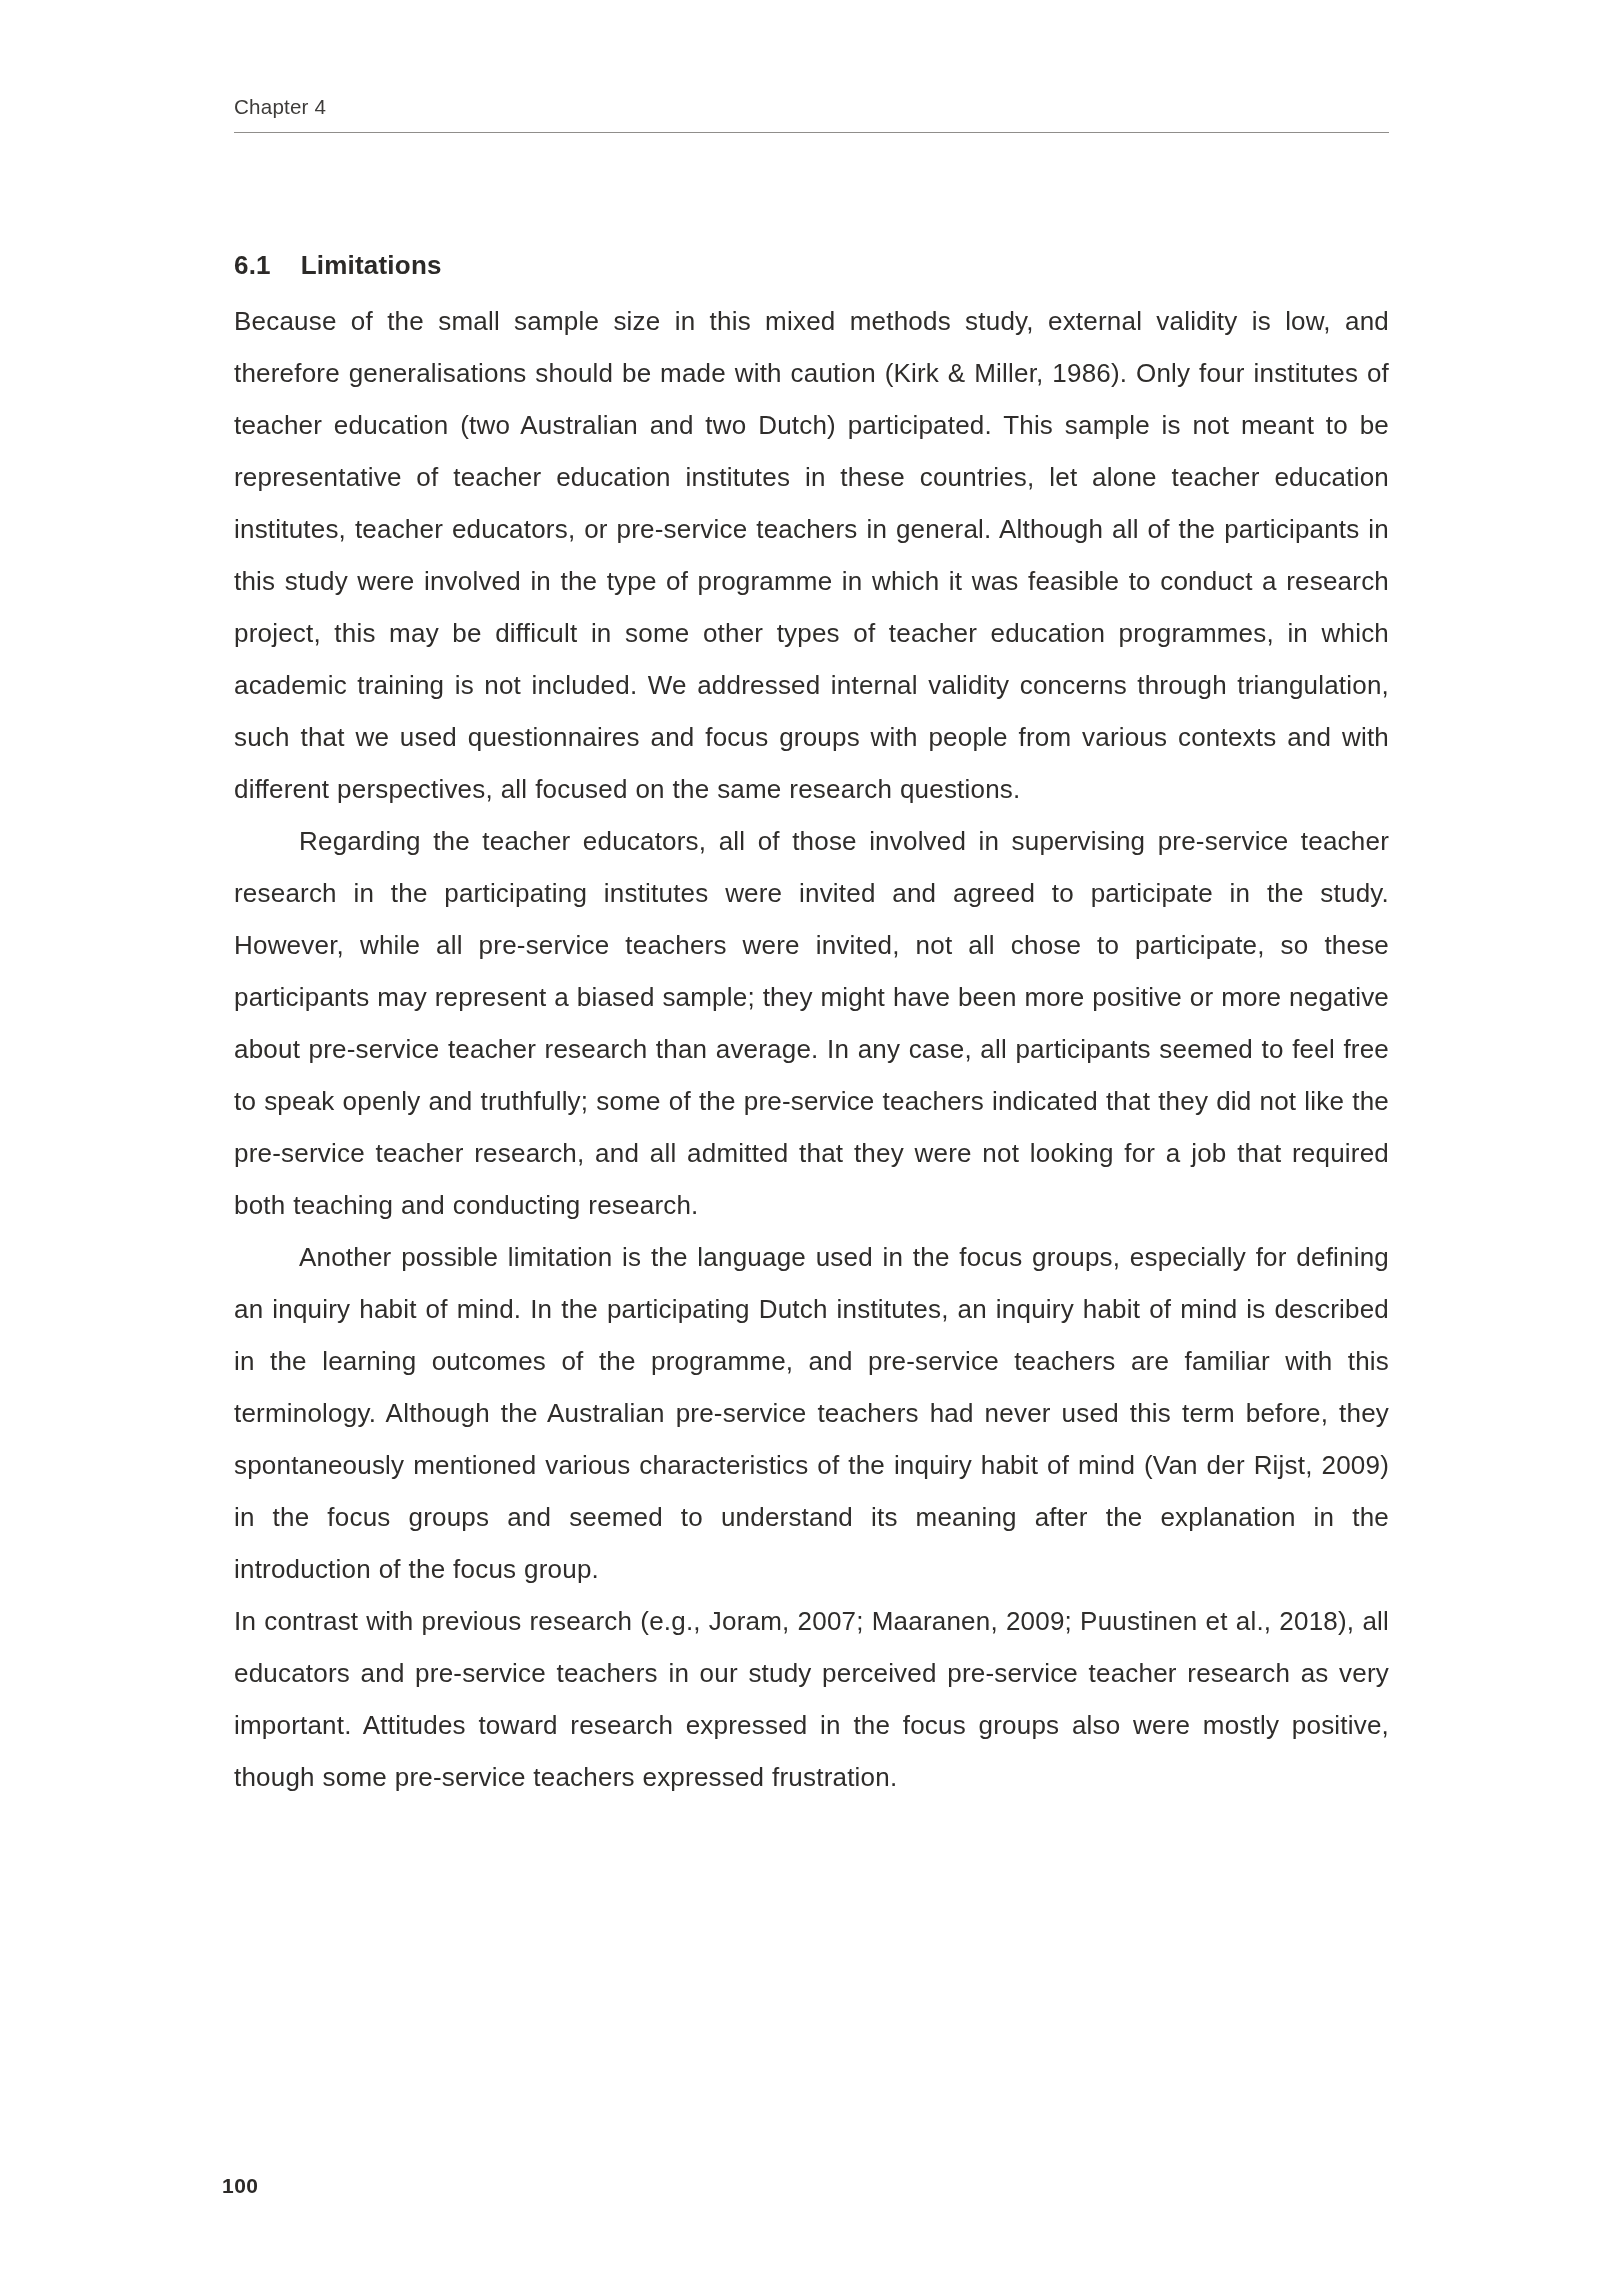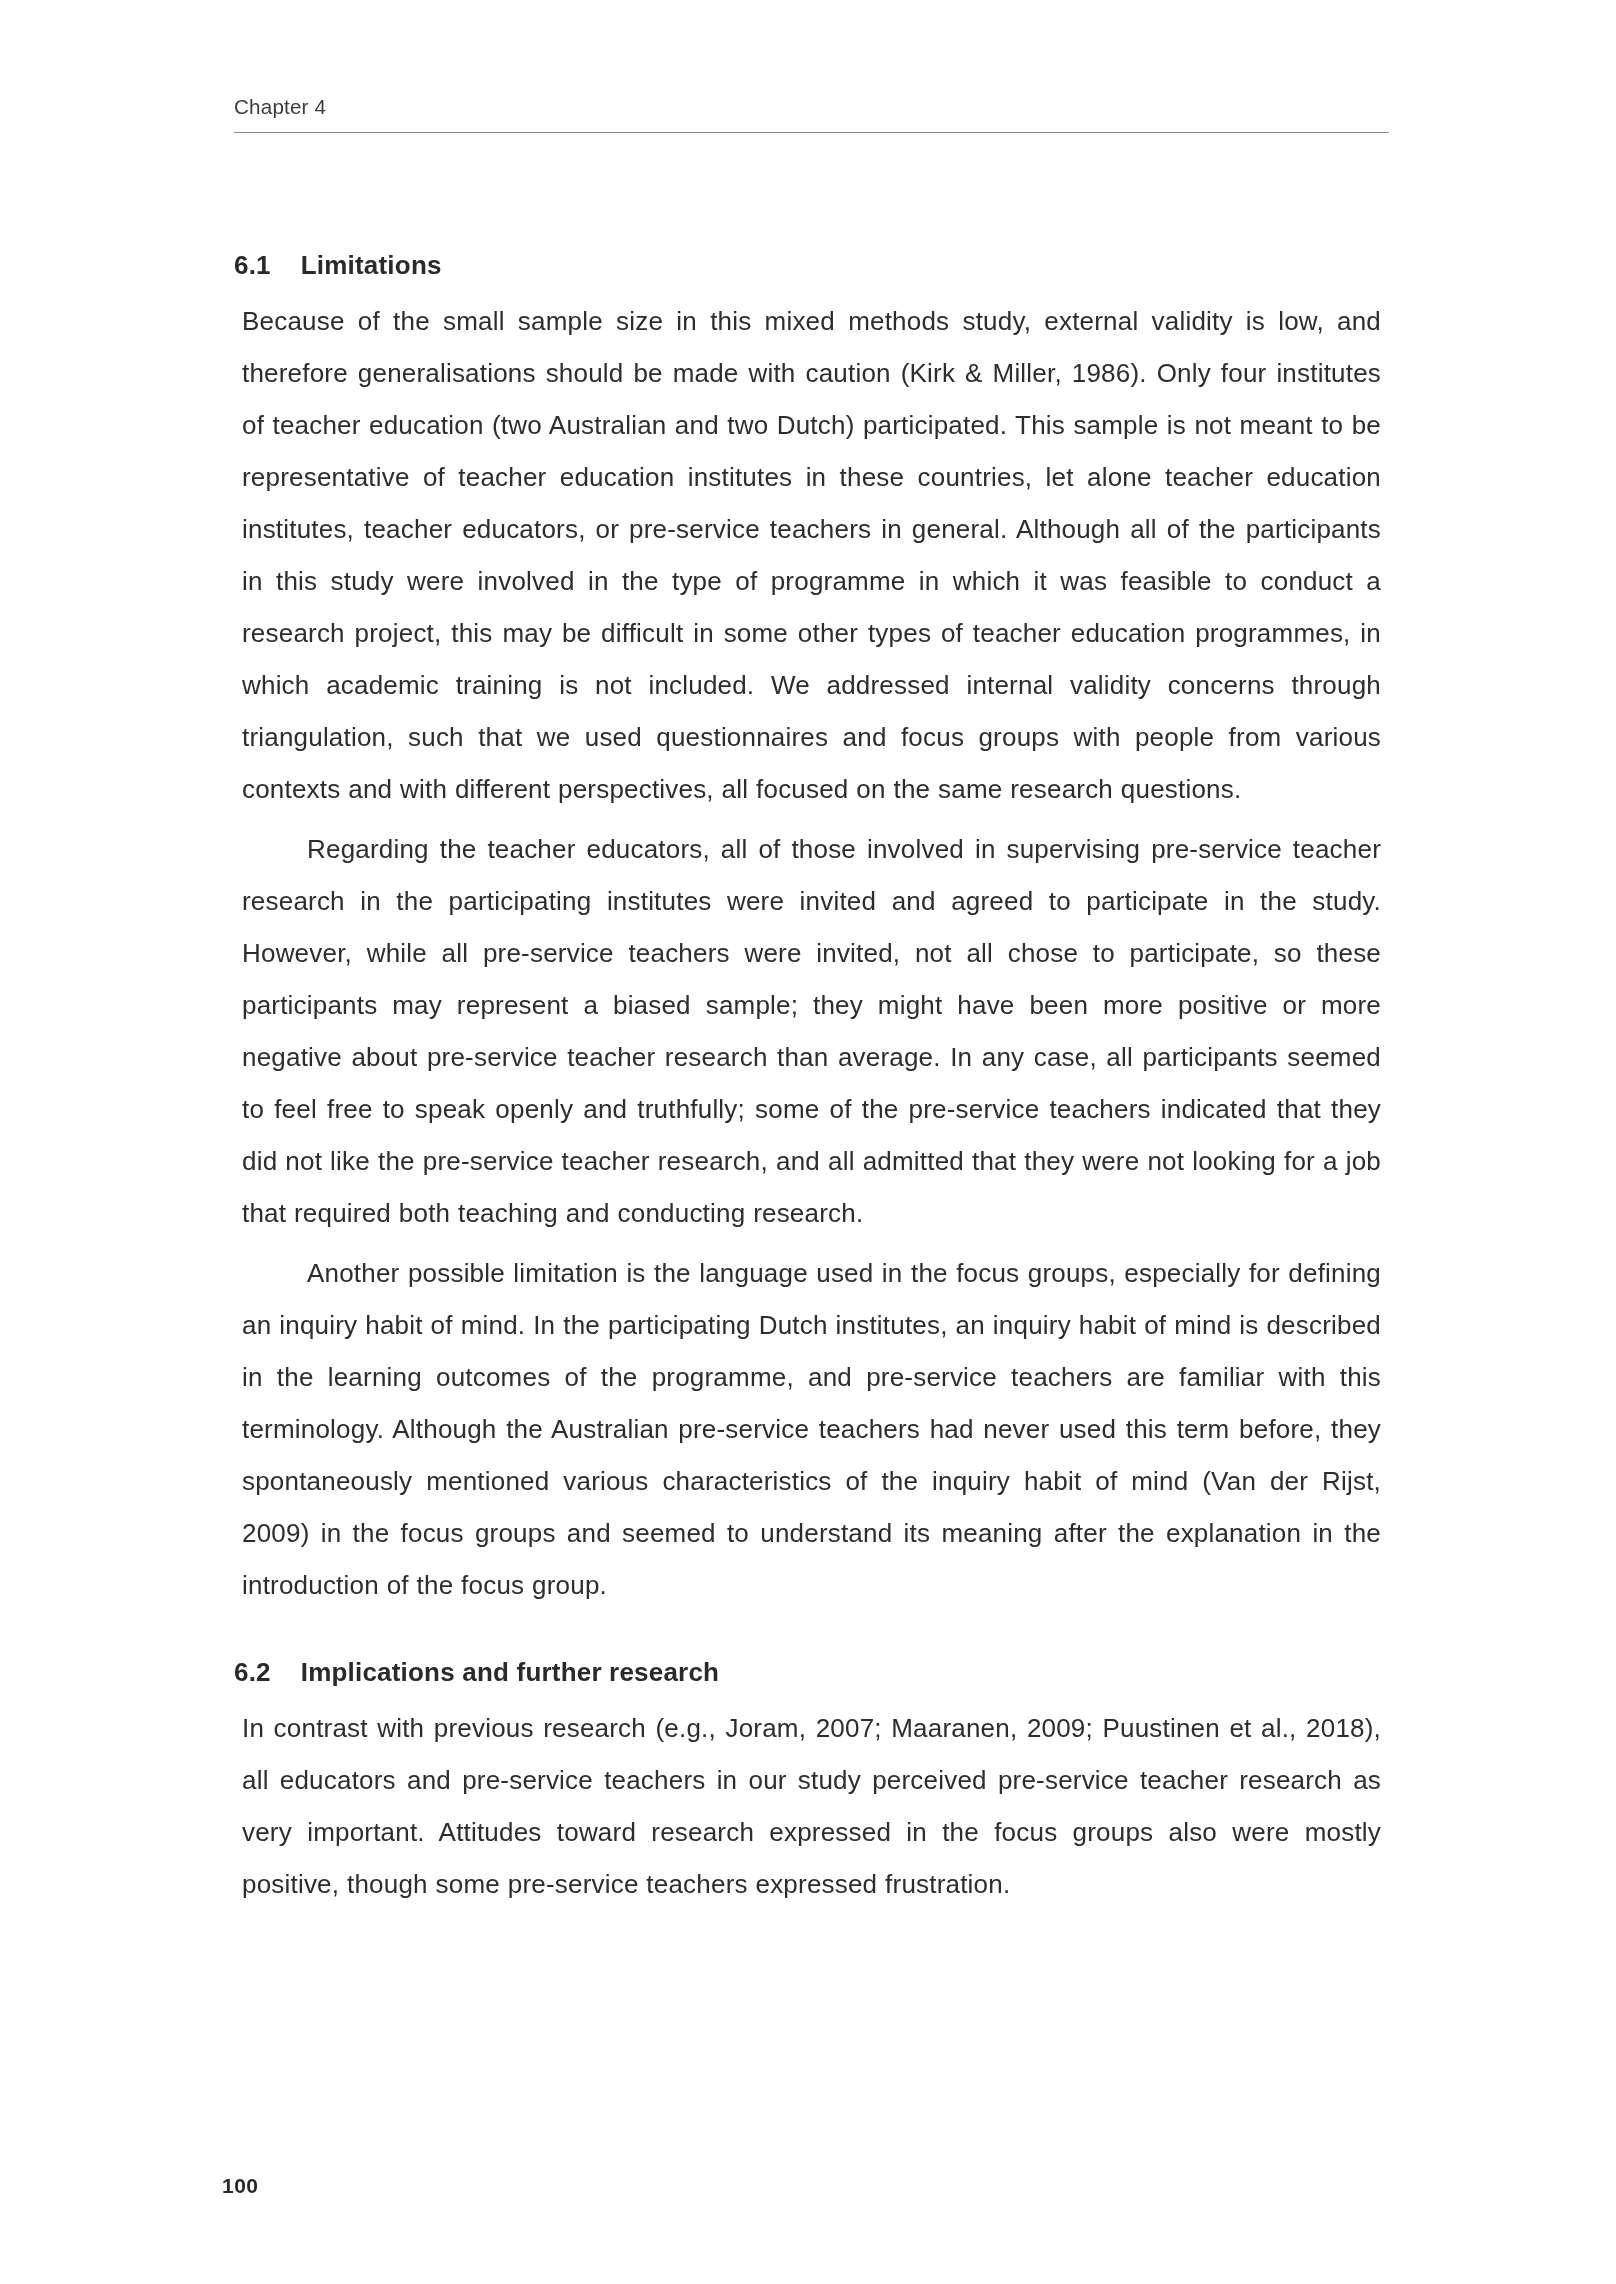--- a/index.html
+++ b/index.html
@@ -56,21 +56,21 @@
       display: inline-block;
       margin-right: 30px;
     }
     .section-heading.second {
       margin-top: 44px;
     }
     .body-par {
       font-size: 26px;
       line-height: 52px;
       text-align: justify;
-      margin: 8px;
+      margin: 0;
       letter-spacing: 0.2px;
       word-spacing: 0.4px;
       color: #2f2d2b;
     }
     .body-par.indented {
       text-indent: 65px;
     }
     .page-number {
       position: absolute;
       left: 222px;
@@ -93,21 +93,20 @@
   <div class="content">
 
     <h2 class="section-heading"><span class="sec-num">6.1</span><span class="sec-title">Limitations</span></h2>
 
     <p class="body-par">Because of the small sample size in this mixed methods study, external validity is low, and therefore generalisations should be made with caution (Kirk &amp; Miller, 1986). Only four institutes of teacher education (two Australian and two Dutch) participated. This sample is not meant to be representative of teacher education institutes in these countries, let alone teacher education institutes, teacher educators, or pre-service teachers in general. Although all of the participants in this study were involved in the type of programme in which it was feasible to conduct a research project, this may be difficult in some other types of teacher education programmes, in which academic training is not included. We addressed internal validity concerns through triangulation, such that we used questionnaires and focus groups with people from various contexts and with different perspectives, all focused on the same research questions.</p>
 
     <p class="body-par indented">Regarding the teacher educators, all of those involved in supervising pre-service teacher research in the participating institutes were invited and agreed to participate in the study. However, while all pre-service teachers were invited, not all chose to participate, so these participants may represent a biased sample; they might have been more positive or more negative about pre-service teacher research than average. In any case, all participants seemed to feel free to speak openly and truthfully; some of the pre-service teachers indicated that they did not like the pre-service teacher research, and all admitted that they were not looking for a job that required both teaching and conducting research.</p>
 
     <p class="body-par indented">Another possible limitation is the language used in the focus groups, especially for defining an inquiry habit of mind. In the participating Dutch institutes, an inquiry habit of mind is described in the learning outcomes of the programme, and pre-service teachers are familiar with this terminology. Although the Australian pre-service teachers had never used this term before, they spontaneously mentioned various characteristics of the inquiry habit of mind (Van der Rijst, 2009) in the focus groups and seemed to understand its meaning after the explanation in the introduction of the focus group.</p>
 
-    <h2 class="section-heading second"><span class="sec-num">6.2</span><span class="sec-title">Implications and further research</span></h2>
 
     <p class="body-par">In contrast with previous research (e.g., Joram, 2007; Maaranen, 2009; Puustinen et al., 2018), all educators and pre-service teachers in our study perceived pre-service teacher research as very important. Attitudes toward research expressed in the focus groups also were mostly positive, though some pre-service teachers expressed frustration.</p>
 
   </div>
 
   <div class="page-number">100</div>
 
 </div>
 
 

